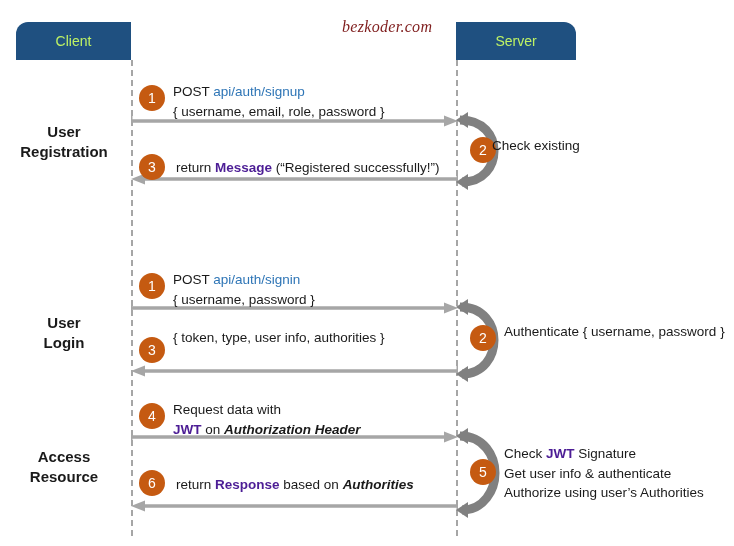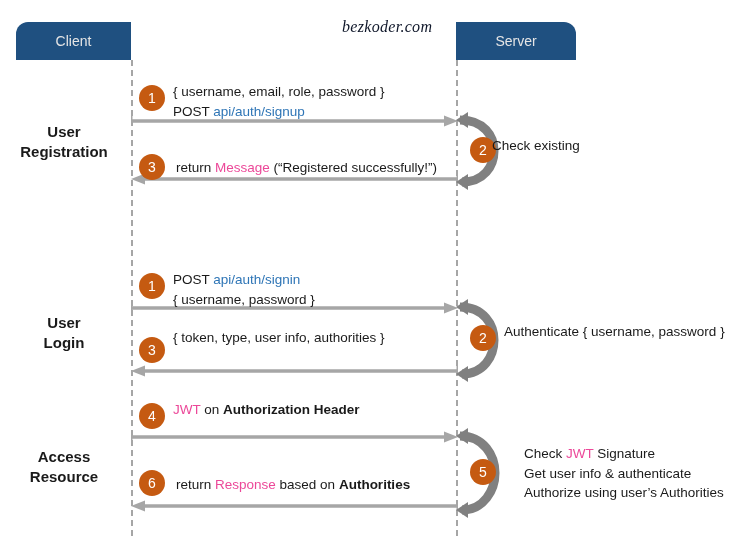--- a/index.html
+++ b/index.html
@@ -19,32 +19,32 @@
   }
 
   
   .watermark {
     position: absolute;
     left: 342px;
     top: 18px;
     font-family: "Liberation Serif", serif;
     font-style: italic;
     font-size: 16px;
-    color: #0f172a;
+    color: #7f1d1d;
     letter-spacing: 0.3px;
     white-space: nowrap;
   }
 
   
   .actor-box {
     position: absolute;
     top: 22px;
     height: 38px;
     background: #1F5080;
-    color: #e5e5e5;
+    color: #bef264;
     font-size: 14px;
     display: flex;
     align-items: center;
     justify-content: center;
   }
   .actor-client {
     left: 16px;
     width: 115px;
     border-top-left-radius: 12px;
   }
@@ -108,22 +108,22 @@
 
   
   .msg {
     position: absolute;
     font-size: 13.5px;
     color: #1a1a1a;
     line-height: 1.45;
     white-space: nowrap;
   }
   .msg .blue  { color: #2E75B6; }
-  .msg .green { color: #ec4899; font-weight: normal; }
-  .msg .bold  { font-weight: bold; }
+  .msg .green { color: #4c1d95; font-weight: bold; }
+  .msg .bold  { font-weight: bold; font-style: italic; }
 </style>
 </head>
 <body>
 
 <div id="diagram">
 
   <div class="watermark">bezkoder.com</div>
 
   <div class="actor-box actor-client">
     <span>Client</span>
@@ -169,22 +169,22 @@
       <path d="M10 8 C 34 8, 44 24, 44 39 C 44 54, 34 70, 12 70" stroke="#808080" stroke-width="9" fill="none" stroke-linecap="butt"></path>
       <path d="M18 0 L6 8 L18 16 Z" fill="#808080"></path>
       <path d="M18 62 L6 70 L18 78 Z" fill="#808080"></path>
     </svg>
   </div>
 
   <div class="step" style="left:139px; top:85px;">
     <span>1</span>
   </div>
   <div class="msg" style="left:173px; top:82px;">
+    <div><span>POST </span><span class="blue">api/auth/signup</span></div>
     <div>{ username, email, role, password }</div>
-    <div><span>POST </span><span class="blue">api/auth/signup</span></div>
   </div>
 
   <div class="step" style="left:139px; top:154px;">
     <span>3</span>
   </div>
   <div class="msg" style="left:176px; top:158px;">
     <div><span>return </span><span class="green">Message</span><span> (“Registered successfully!”)</span></div>
   </div>
 
   <div class="step" style="left:470px; top:137px;">
@@ -261,32 +261,33 @@
       <path d="M10 8 C 34 8, 45 28, 45 45 C 45 62, 34 82, 12 82" stroke="#808080" stroke-width="9" fill="none" stroke-linecap="butt"></path>
       <path d="M18 0 L6 8 L18 16 Z" fill="#808080"></path>
       <path d="M18 74 L6 82 L18 90 Z" fill="#808080"></path>
     </svg>
   </div>
 
   <div class="step" style="left:139px; top:403px;">
     <span>4</span>
   </div>
   <div class="msg" style="left:173px; top:400px;">
+    <div>Request  data with</div>
     <div><span class="green">JWT</span><span> on </span><span class="bold">Authorization Header</span></div>
   </div>
 
   <div class="step" style="left:139px; top:470px;">
     <span>6</span>
   </div>
   <div class="msg" style="left:176px; top:475px;">
     <div><span>return </span><span class="green">Response</span><span> based on </span><span class="bold">Authorities</span></div>
   </div>
 
   <div class="step" style="left:470px; top:459px;">
     <span>5</span>
   </div>
-  <div class="msg" style="left:504px; top:444px;margin-left:20px;">
+  <div class="msg" style="left:504px; top:444px;">
     <div><span>Check </span><span class="green">JWT</span><span> Signature</span></div>
     <div>Get user info &amp; authenticate</div>
     <div>Authorize using user’s Authorities</div>
   </div>
 
 </div>
 
 </body></html>

